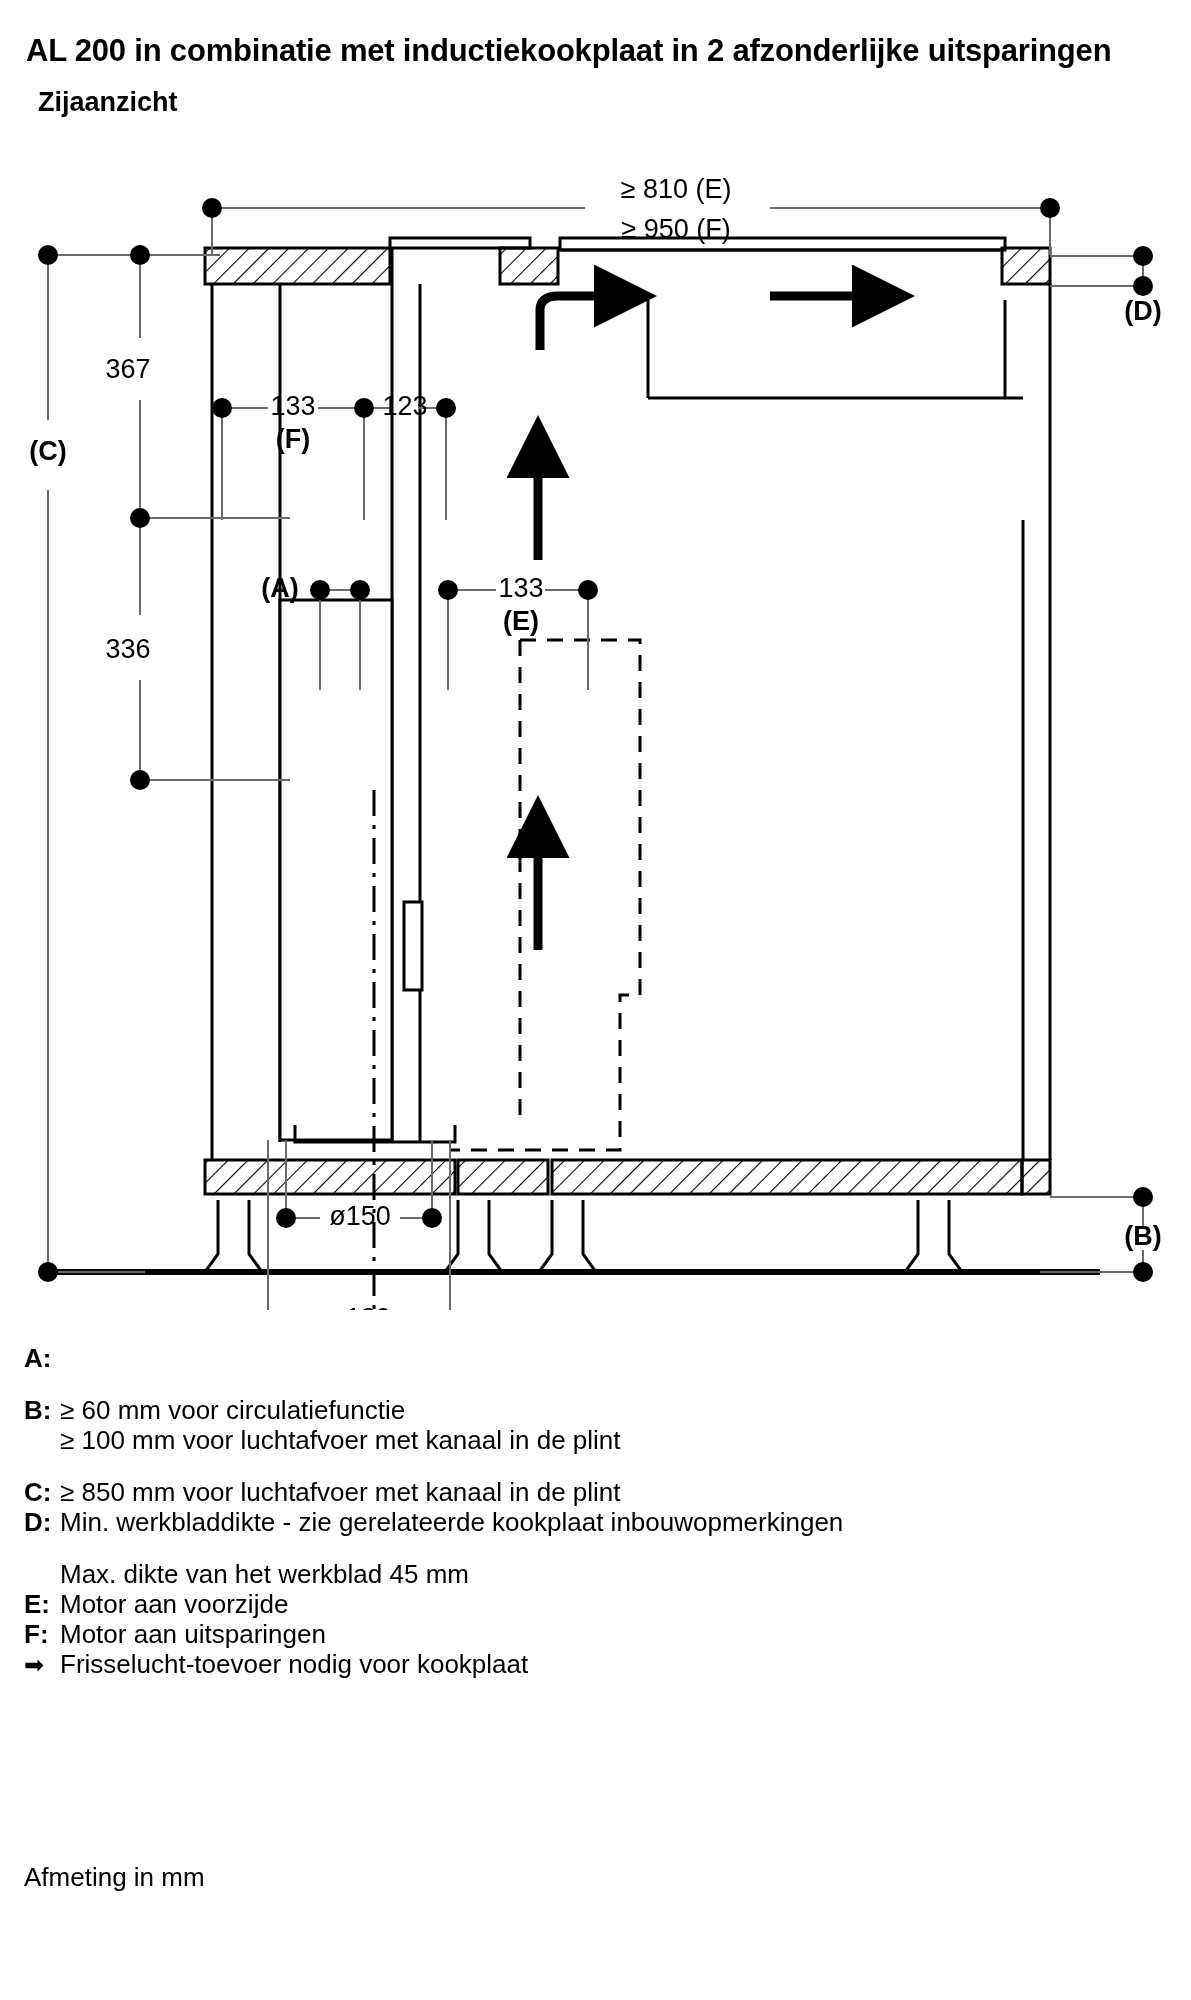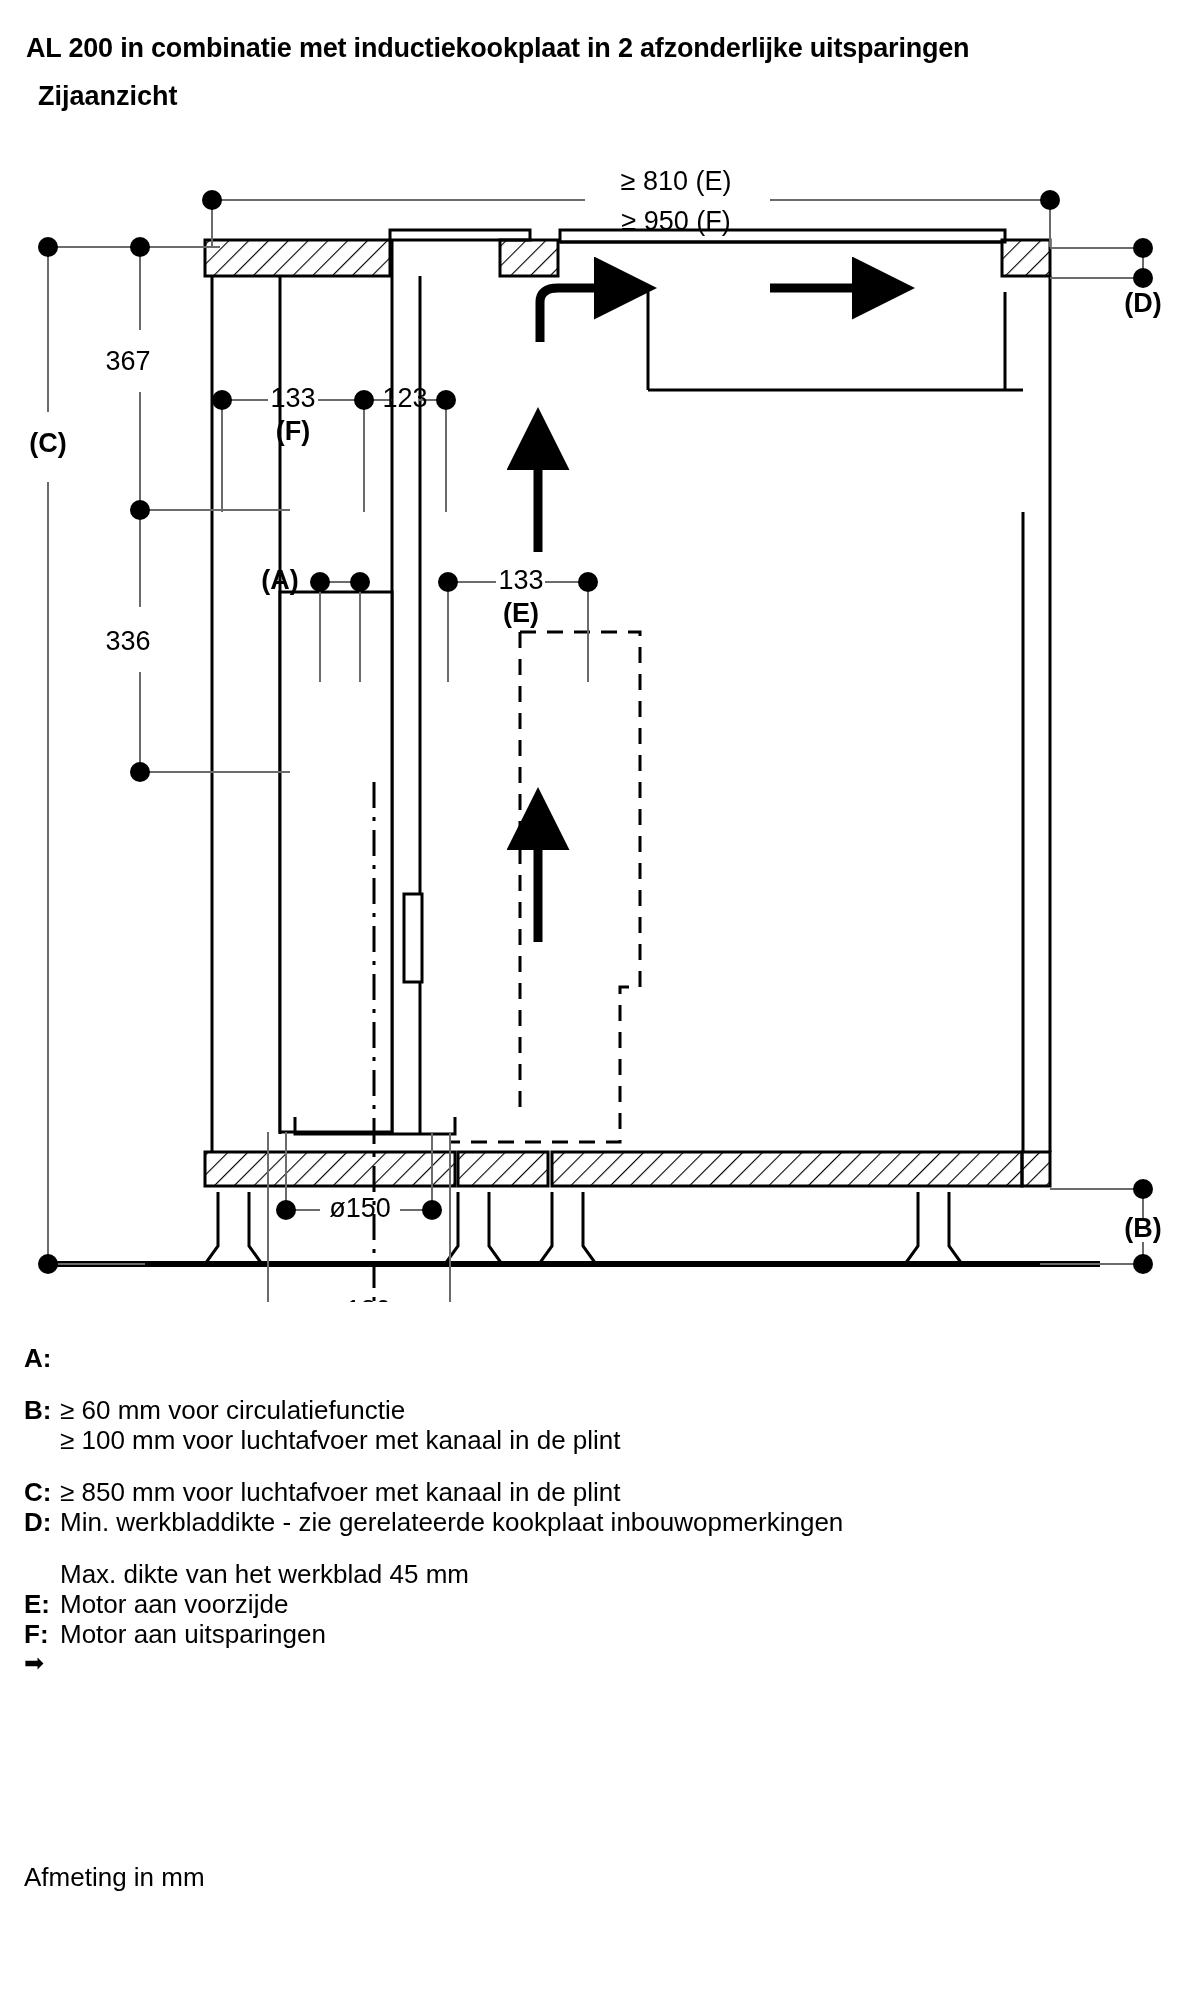--- a/index.html
+++ b/index.html
@@ -20,36 +20,36 @@
     width: 1191px;
     height: 2000px;
   }
   .title-block {
     position: absolute;
     left: 26px;
     top: 30px;
     width: 1100px;
   }
   .title {
-    font-size: 27px;
+    font-size: 31px;
     font-weight: bold;
     line-height: 1.35;
     letter-spacing: -0.2px;
     margin: 0;
   }
   .subtitle {
     font-size: 27px;
     font-weight: bold;
     line-height: 1.35;
     margin: 12px;
   }
   .drawing {
     position: absolute;
     left: 0;
-    top: 152px;
+    top: 160px;
     width: 1153px;
     height: 1150px;
   }
   .legend {
     position: absolute;
     left: 24px;
     top: 1345px;
     width: 1140px;
     font-size: 26px;
     line-height: 1.0;
@@ -344,19 +344,20 @@
       <div class="legend-row">
         <span class="legend-key">E:</span>
         <span class="legend-text">Motor aan voorzijde</span>
       </div>
       <div class="legend-row">
         <span class="legend-key">F:</span>
         <span class="legend-text">Motor aan uitsparingen</span>
       </div>
       <div class="legend-row">
         <span class="legend-arrow">➡</span>
+        <span class="legend-text">Frisselucht-toevoer nodig voor kookplaat</span>
       </div>
     </div>
   </div>
 
   <div class="footnote">Afmeting in mm</div>
 
 </div>
 
 </body></html>

